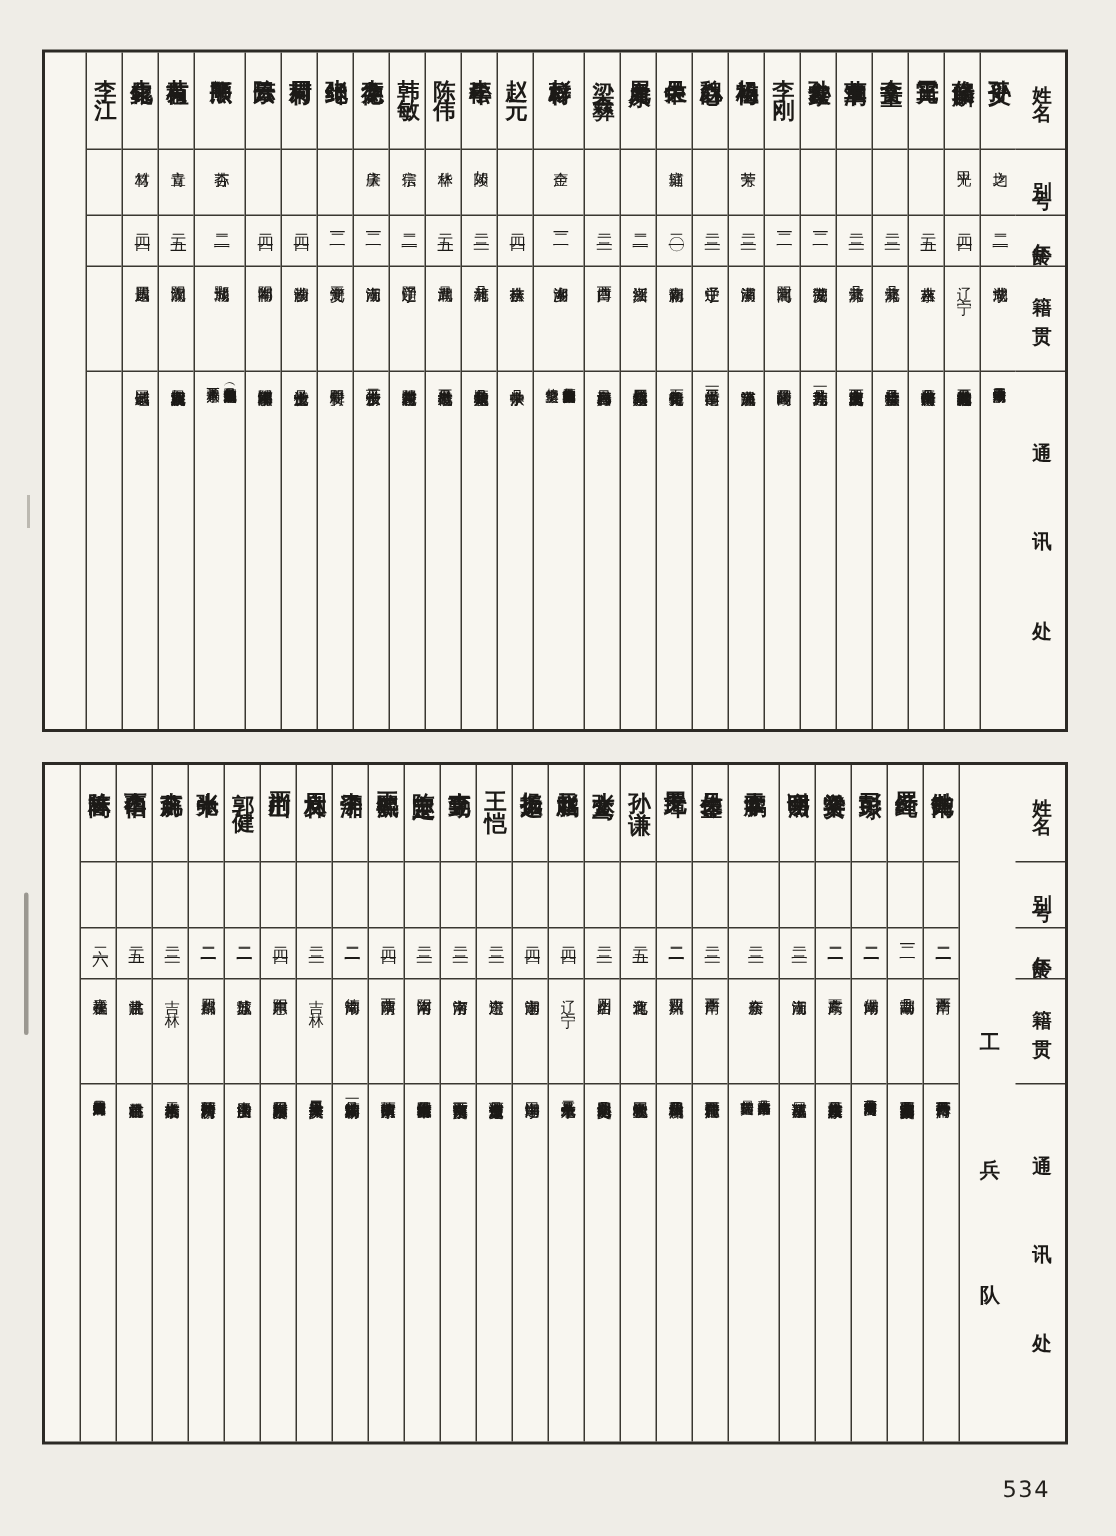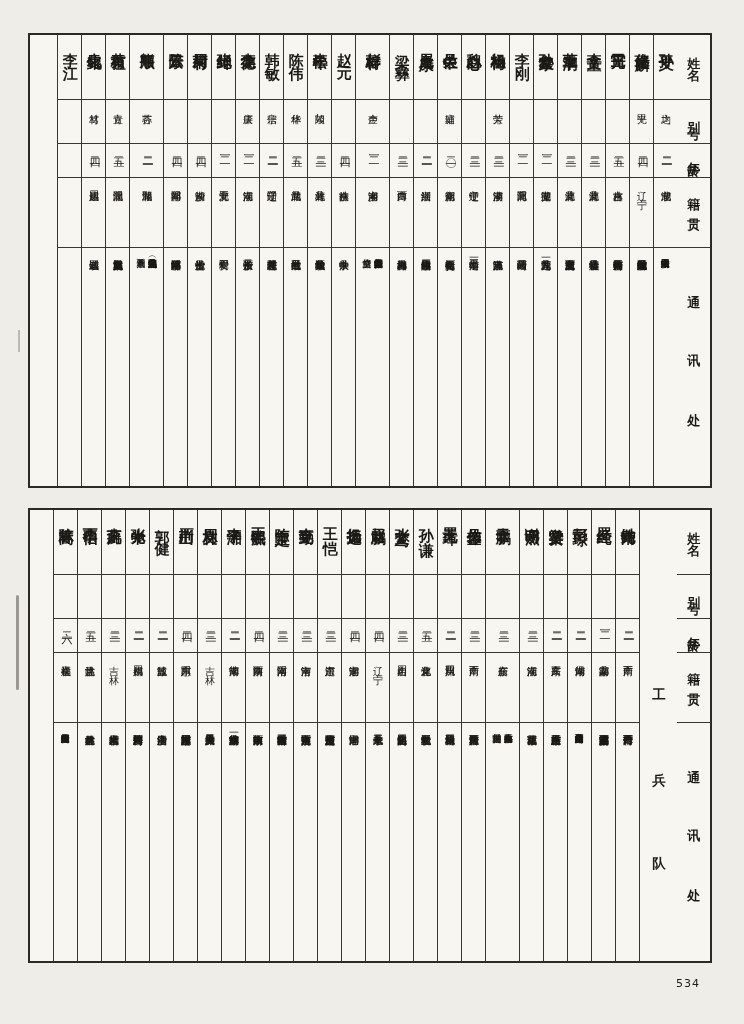--- a/index.html
+++ b/index.html
@@ -61,22 +61,22 @@
 
   .hlabel { font-weight:700; font-size:13px; }
   .hl-name   { letter-spacing:0.9em;  padding-top:6px; }
   .hl-alias  { letter-spacing:0.5em;  padding-top:5px; }
   .hl-age    { letter-spacing:0.15em; padding-top:4px; }
   .hl-origin { letter-spacing:1.5em;  padding-top:5px; }
   .hl-addr   { letter-spacing:4.6em;  padding-top:32px; }
   .sect-label { font-weight:700; font-size:13.5px; letter-spacing:6.2em; }
 
   .page-number {
-    position:absolute; right:44px; bottom:34px;
-    font-size:11px; letter-spacing:1px; color:#22201c;
+    position:absolute; right:44px; bottom:22px;
+    font-size:15px; letter-spacing:1px; color:#22201c;
   }
   .scan-mark {
     position:absolute; left:16px; top:595px;
     width:3px; height:95px; background:#55524a; opacity:.55; border-radius:2px;
   }
   .scan-mark2 {
     position:absolute; left:18px; top:330px;
     width:2px; height:22px; background:#8a867c; opacity:.5;
   }
 </style>

